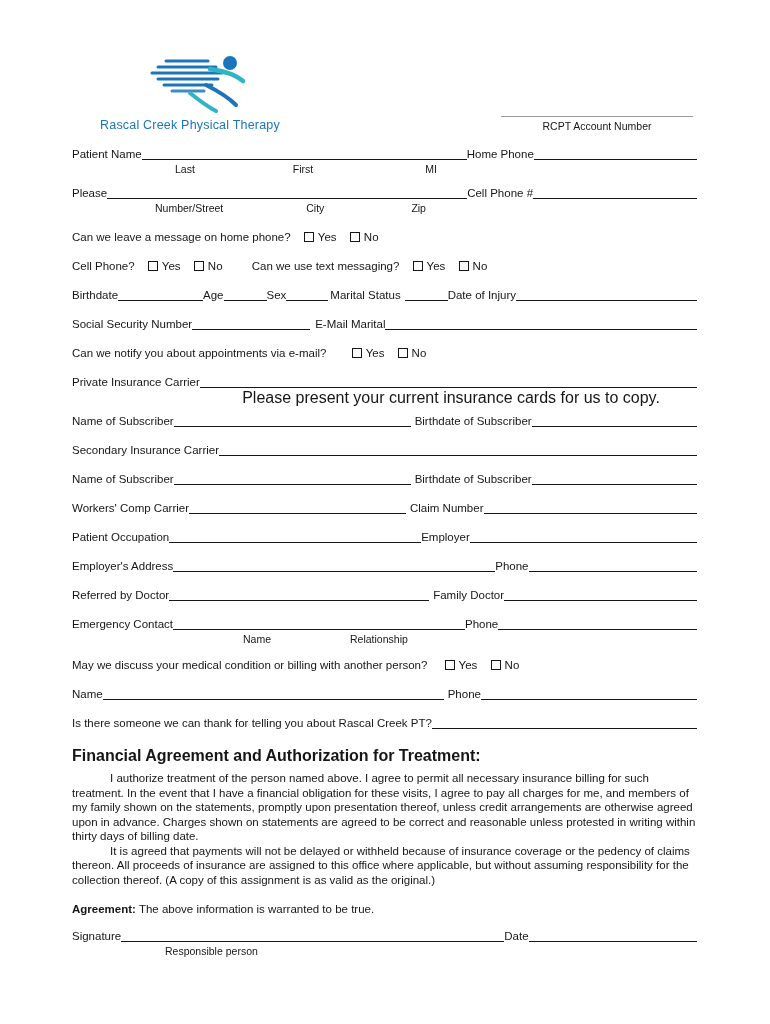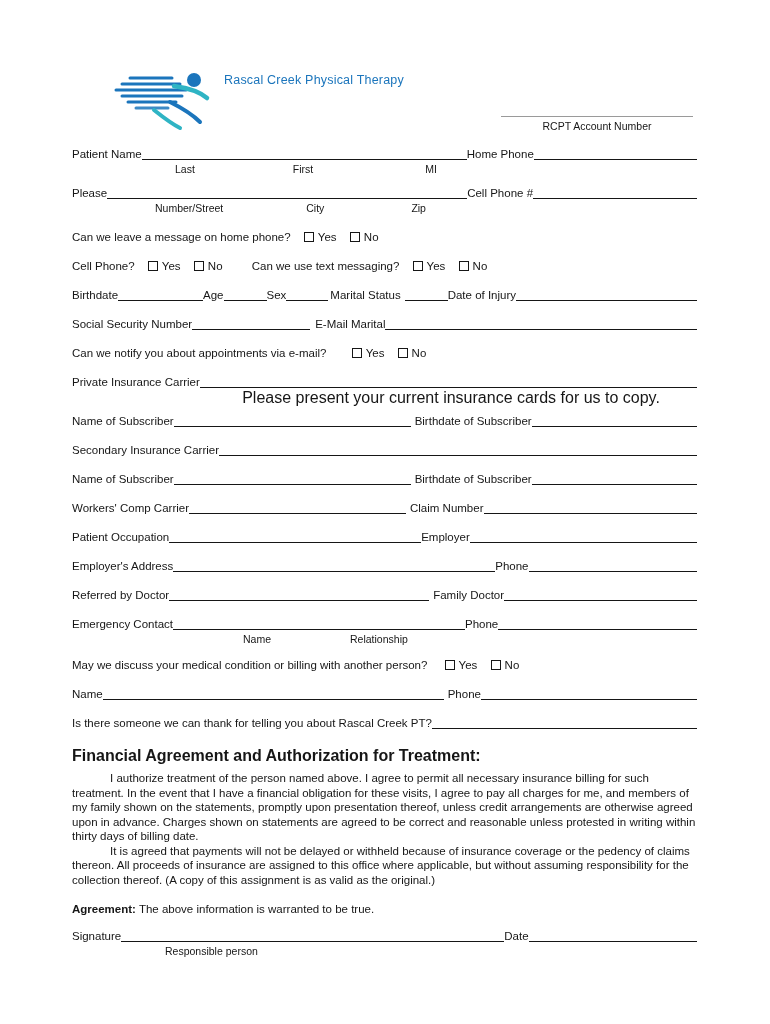--- a/index.html
+++ b/index.html
@@ -5,21 +5,21 @@
   html,body{margin:0;padding:0;}
   body{
     width:770px;height:1024px;overflow:hidden;background:#ffffff;color:#161616;
     font-family:"Liberation Sans", sans-serif;
     --brand-blue:#1b75bc; --brand-teal:#2fb4c4;
   }
   .page{padding:36px 73px 0 72px;}
 
   
   .header{display:flex;justify-content:space-between;align-items:flex-end;height:96px;}
-  .logo-block{display:flex;align-items:flex-start;margin-left:12px;}
+  .logo-block{display:flex;flex-direction:column;align-items:center;margin-left:28px;}
   .logo-svg{margin-left:20px;}
   .ln{stroke:var(--brand-blue,#1b75bc);}
   .ln2{stroke:var(--brand-blue,#1b75bc);opacity:.85;}
   .tl{stroke:var(--brand-teal,#2fb4c4);}
   .hd{fill:var(--brand-blue,#1b75bc);}
   .logo-text{font-size:12.5px;letter-spacing:.2px;color:var(--brand-blue,#1b75bc);margin-top:3px;}
   .acct-block{width:200px;text-align:center;font-size:10.5px;}
   .acct-line{border-bottom:1px solid #9a9a9a;height:10px;margin:0 4px 3px 4px;}
 
   

